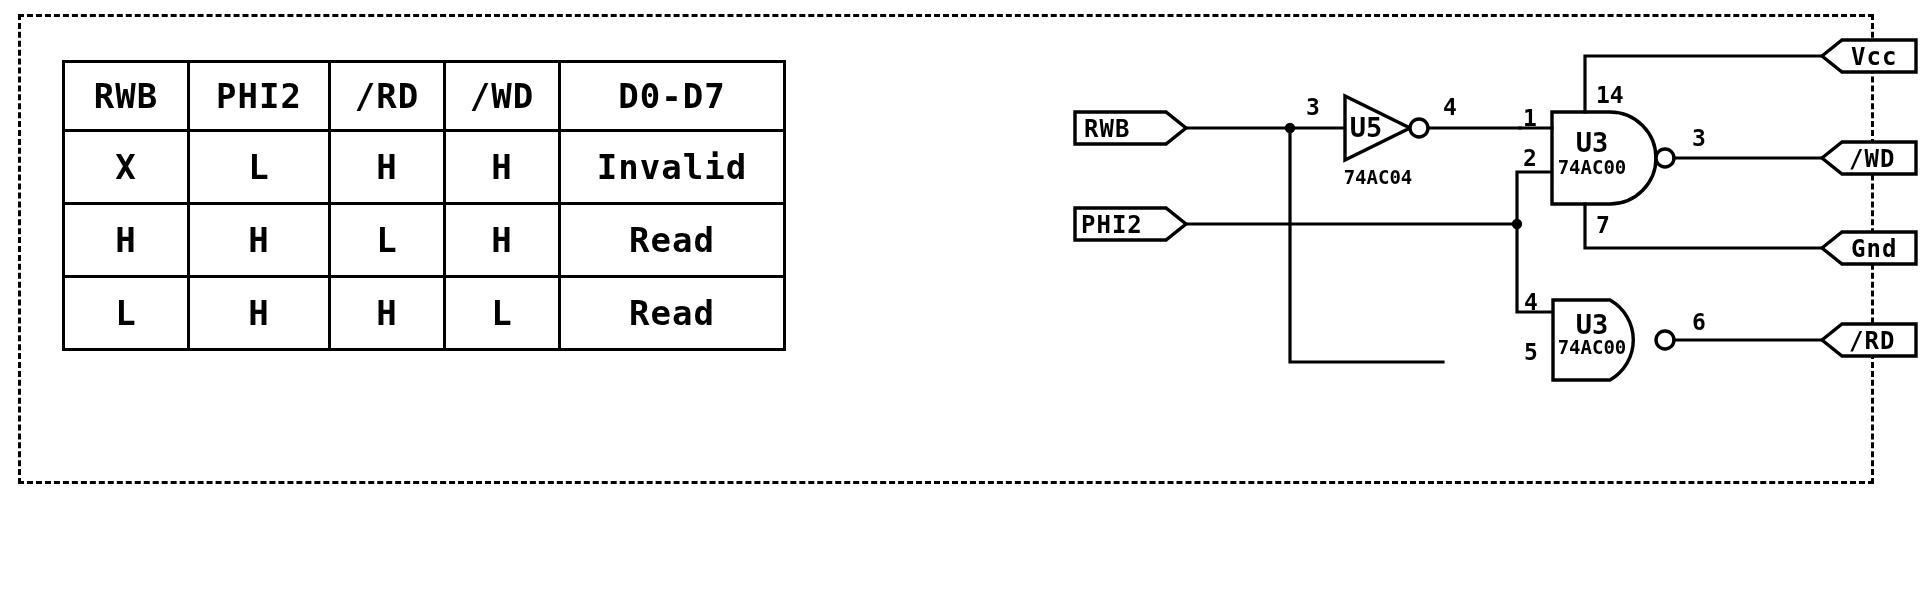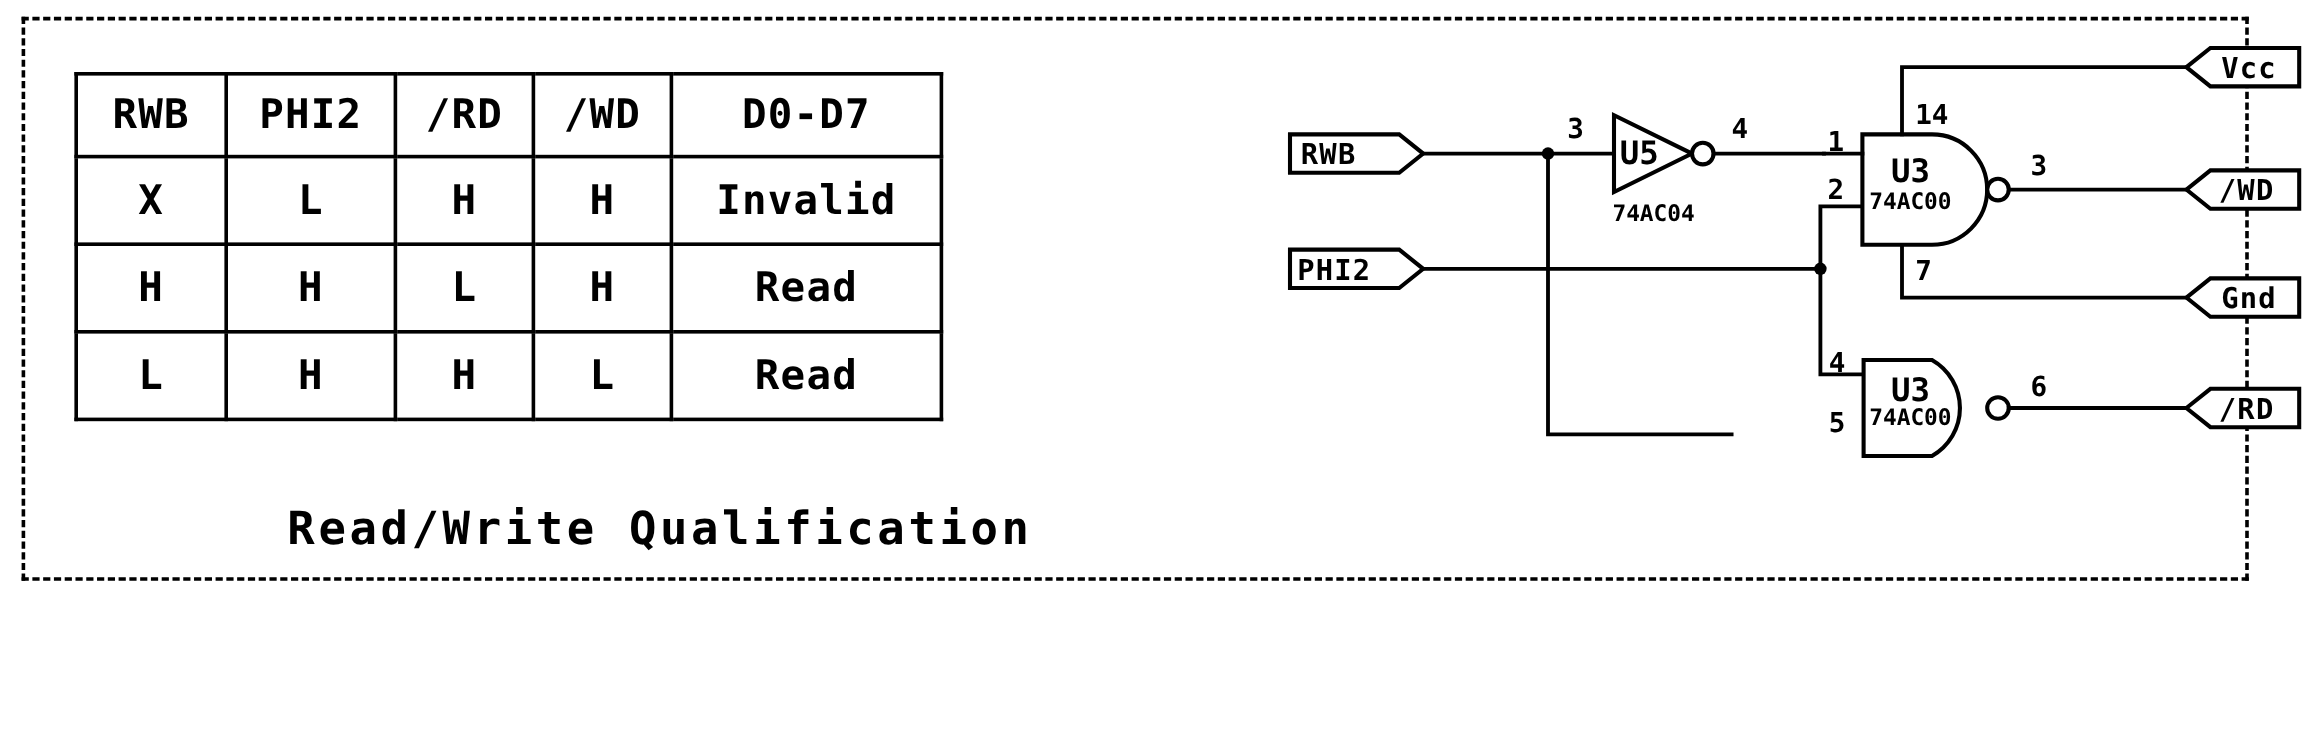--- a/index.html
+++ b/index.html
@@ -155,15 +155,14 @@
       <text class="portlbl" x="1851" y="257">Gnd</text>
     </g>
 
     <g>
       <path class="body" d="M1822,340 L1842,324 L1916,324 L1916,356 L1842,356 Z"></path>
       <text class="portlbl" x="1849" y="349">/RD</text>
     </g>
 
   </svg>
 
-  <div class="title">Read/Write Qualification</div>
 
 </div>
 
 </body></html>

